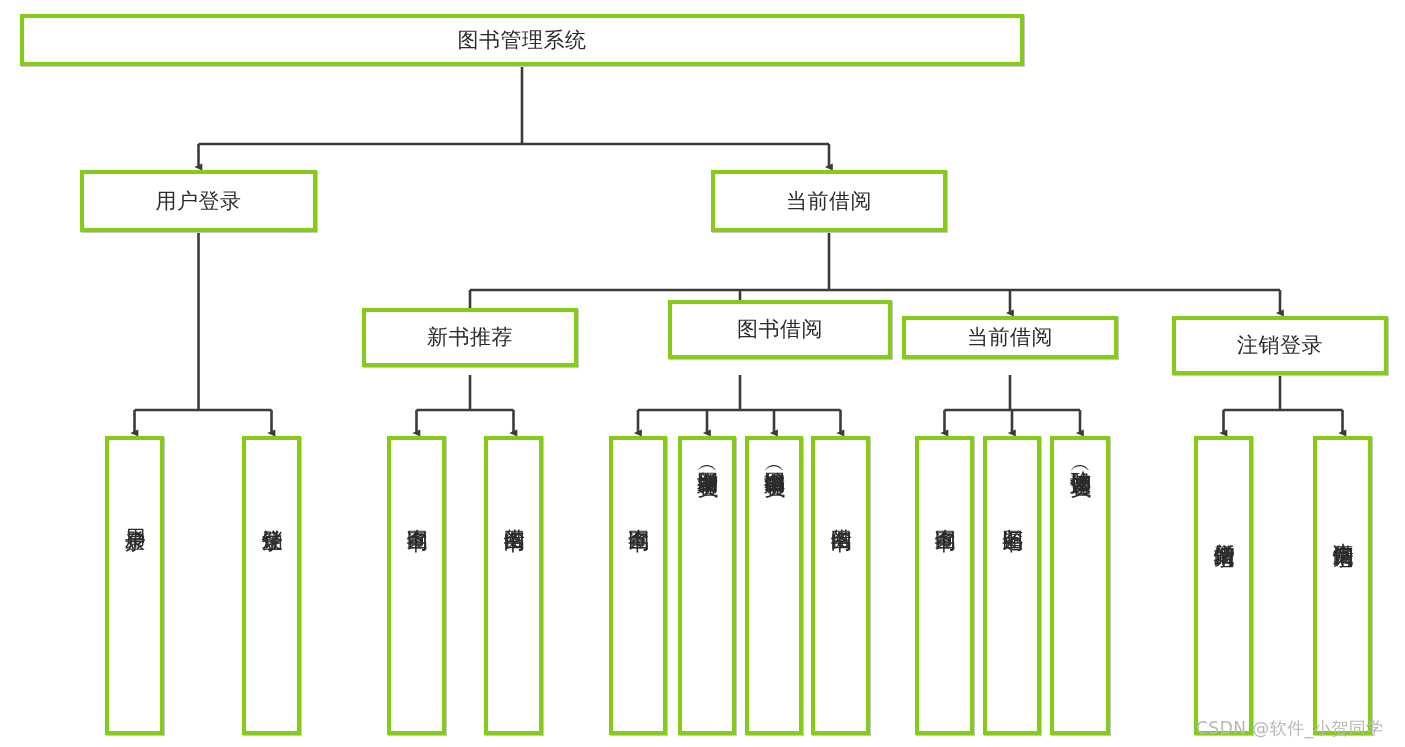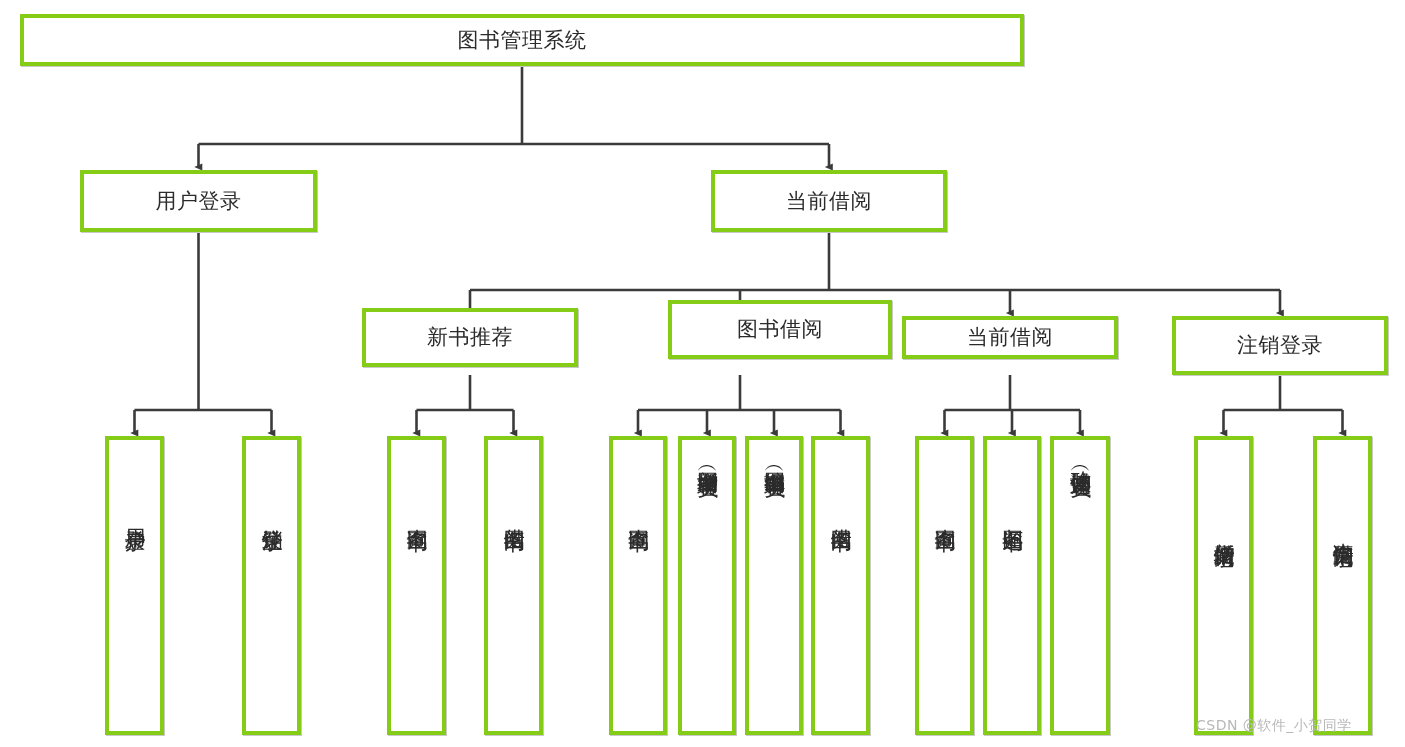--- a/index.html
+++ b/index.html
@@ -31,21 +31,21 @@
     white-space:normal;
     font-size:21px;
     line-height:1.32;
     letter-spacing:1px;
   }
   .node.vertical.pad-mid{padding-top:72px;}
   .node.vertical.pad-low{padding-top:86px;}
   .watermark{
     position:absolute;
     color:#b8b8b8;
-    font-size:14px;
+    font-size:17px;
     white-space:nowrap;
     letter-spacing:0.5px;
   }
 </style>
 </head>
 <body>
 
 <div id="diagram-root">
   <svg class="edges" viewBox="0 0 1405 747">
     <defs>

